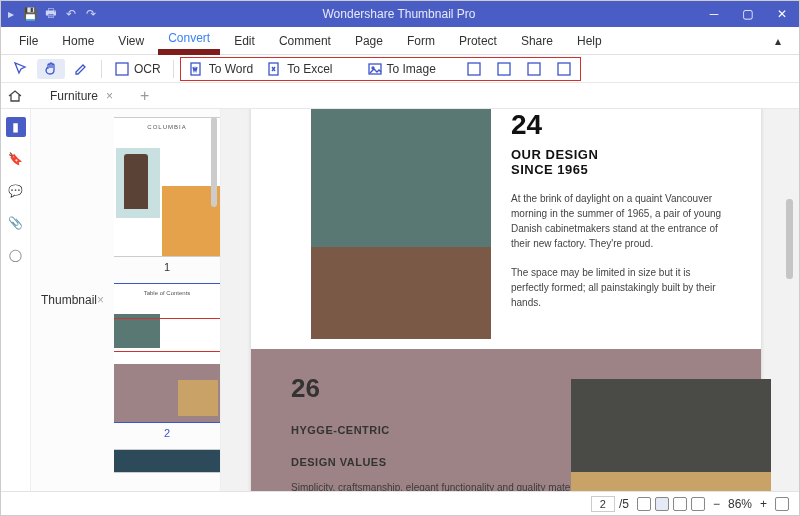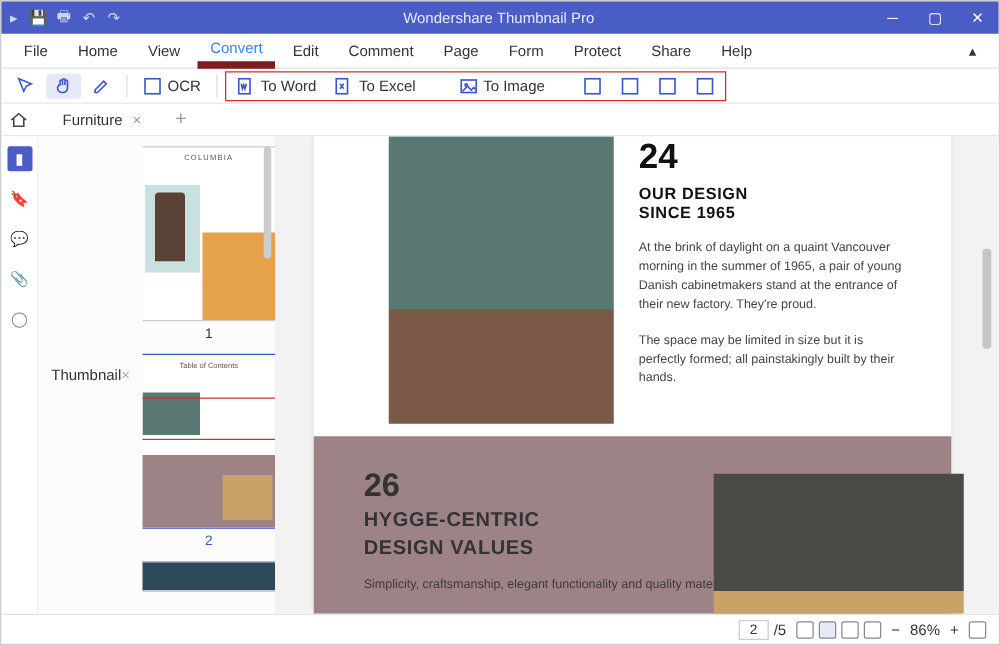--- a/index.html
+++ b/index.html
@@ -37,21 +37,21 @@
 .canvas{flex:1;background:#f2f2f2;position:relative;overflow:hidden}
 .page{position:absolute;left:30px;top:-10px;width:510px;height:540px;background:#fff;box-shadow:0 0 4px rgba(0,0,0,.15)}
 .csb{position:absolute;right:6px;top:90px;width:7px;height:80px;background:#c5c5c5;border-radius:3px}
 .doc24{position:absolute;left:60px;top:10px;width:180px;height:230px;background:linear-gradient(#5a7873 60%,#7a5a46 60%)}
 .doctxt{position:absolute;left:260px;top:10px;width:220px}
 .big{font-size:28px;font-weight:700;color:#111;margin-bottom:6px}
 .hist{font-size:13px;font-weight:700;letter-spacing:.5px;color:#111}
 .para{margin-top:14px;font-size:10px;color:#444;line-height:1.5}
 .band{position:absolute;left:0;top:250px;right:0;height:240px;background:#9d8386;padding:24px 40px;color:#fff}
 .band .b1{font-size:26px;font-weight:700}
-.band .b2{font-size:16px;font-weight:700;letter-spacing:.5px;margin-top:4px}
+.band .b2{font-size:11px;font-weight:700;letter-spacing:.5px;margin-top:20px}
 .band .b3{font-size:10px;margin-top:14px;opacity:.9}
 .band .img2{position:absolute;right:-10px;top:30px;width:200px;height:170px;background:linear-gradient(#4a4a46 55%,#c9a268 55%)}
 .status{height:24px;border-top:1px solid #e3e3e3;display:flex;align-items:center;justify-content:flex-end;padding:0 10px;gap:8px;font-size:11px;color:#555}
 .status .grp{display:flex;gap:4px;align-items:center}
 .sqic{width:14px;height:14px;border:1px solid #888;border-radius:2px}
 svg{stroke:#3c55cc;stroke-width:1.3;fill:none}
 
 .t1a{height:18px;text-align:center;font-size:6px;letter-spacing:1px;color:#555;padding-top:6px}
 .t1b{position:absolute;left:8px;top:30px;width:44px;height:70px;background:#c9e0e0}
 .t1c{position:absolute;right:0;bottom:0;width:64px;height:70px;background:#e6a24a}

